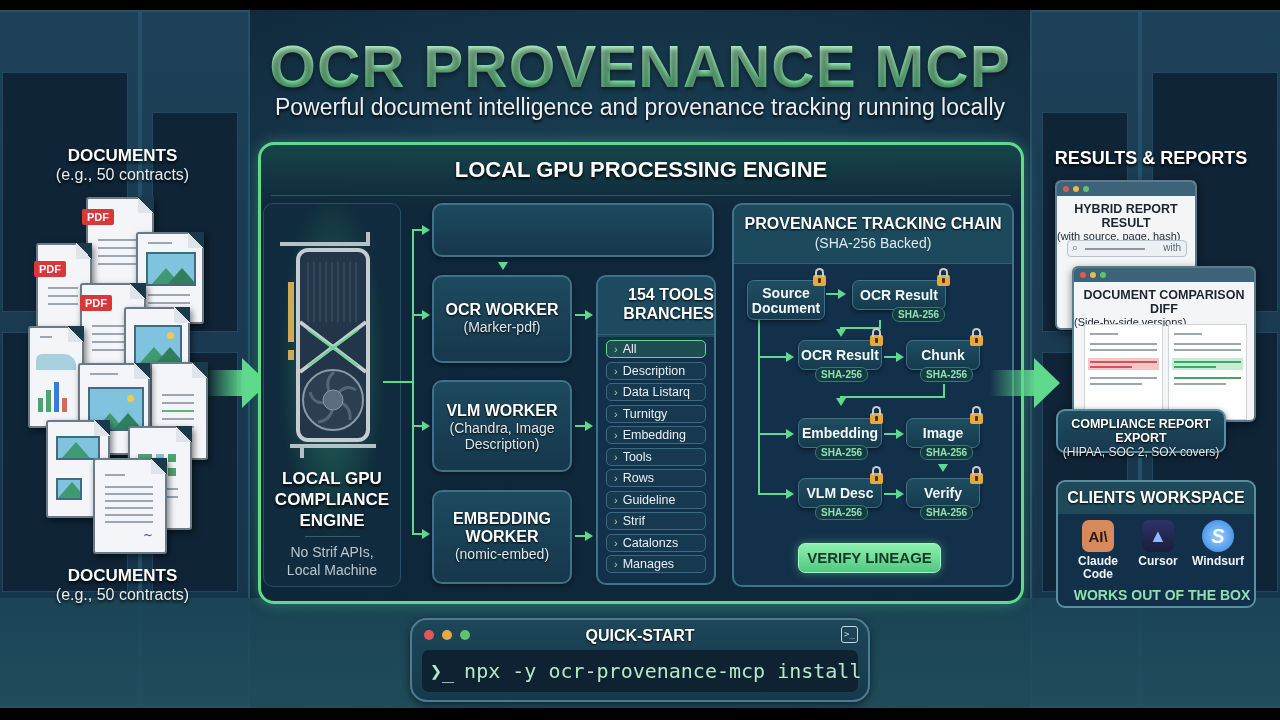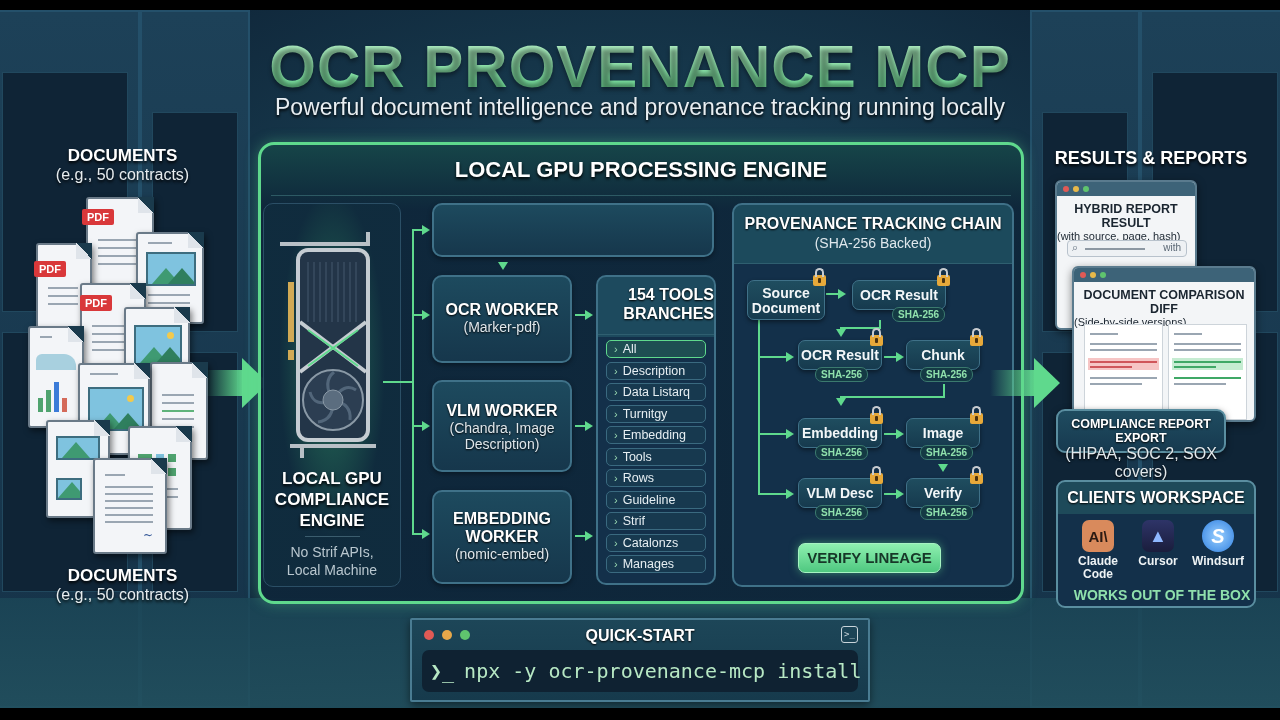--- a/index.html
+++ b/index.html
@@ -60,27 +60,27 @@
 .verify-btn{position:absolute;left:798px;top:543px;width:143px;height:30px;border-radius:7px;background:linear-gradient(180deg,#8ef0b0,#4fc880);border:1px solid #a6f3c2;color:#173728;font-weight:bold;font-size:15px;text-align:center;line-height:28px;box-shadow:0 0 8px rgba(95,217,141,.5)}
 .results-title{position:absolute;left:1050px;width:202px;top:148px;text-align:center;font-weight:bold;font-size:18px;text-shadow:0 2px 3px #000}
 .win{position:absolute;background:#f3f5f7;border:2px solid #5a7b8e;border-radius:6px;overflow:hidden;box-shadow:0 3px 8px rgba(0,0,0,.5);color:#1a2530}
 .win .bar{height:14px;background:#3d6378;position:relative}
 .dot{position:absolute;top:4px;width:6px;height:6px;border-radius:50%}
 .win .h{text-align:center;font-weight:bold;font-size:12.5px;margin-top:6px}
 .win .s{font-size:11px}
 .searchbar{position:absolute;border:1px solid #b8c2cc;border-radius:4px;background:#eef1f4;height:17px}
 .compliance{position:absolute;left:1056px;top:409px;width:170px;height:44px;border:2px solid #5a8ea0;border-radius:9px;background:linear-gradient(180deg,#1f4c60,#173a50);text-align:center;text-shadow:0 1px 2px #000;box-shadow:0 2px 6px rgba(0,0,0,.5)}
 .compliance .h{font-weight:bold;font-size:12.5px;margin-top:6px}
-.compliance .s{font-size:16px;color:#e2e9ed}
+.compliance .s{font-size:12px;color:#e2e9ed}
 .clients{position:absolute;left:1056px;top:480px;width:200px;height:128px;border:2px solid #5a8ea0;border-radius:9px;background:linear-gradient(180deg,#1e4a5a 0,#1e4a5a 32px,#13304a 32px)}
 .clients-title{position:absolute;left:0;right:0;top:7px;text-align:center;font-weight:bold;font-size:16px;text-shadow:0 1px 2px #000}
 .client{position:absolute;top:38px;width:60px;text-align:center;font-size:12px;line-height:13px;font-weight:bold;color:#eef3f5}
 .client .ic{width:32px;height:32px;margin:0 auto 3px;border-radius:7px;display:flex;align-items:center;justify-content:center;font-weight:bold}
 .clients-foot{position:absolute;left:12px;right:0;top:105px;text-align:center;font-weight:bold;font-size:14px;color:#8fe0ac}
-.terminal{position:absolute;left:410px;top:618px;width:460px;height:84px;border:2px solid #4a7c92;border-radius:2px;background:linear-gradient(180deg,#1d4658,#163a4c);box-shadow:0 3px 8px rgba(0,0,0,.5)}
+.terminal{position:absolute;left:410px;top:618px;width:460px;height:84px;border:2px solid #4a7c92;border-radius:17px;background:linear-gradient(180deg,#1d4658,#163a4c);box-shadow:0 3px 8px rgba(0,0,0,.5)}
 .term-title{position:absolute;left:0;right:0;top:7px;text-align:center;font-weight:bold;font-size:16px;text-shadow:0 1px 2px #000}
 .term-icon{position:absolute;right:10px;top:6px;width:17px;height:17px;border:1px solid #c9d4da;border-radius:3px;font-size:9px;line-height:15px;text-align:center;color:#c9d4da;font-family:"DejaVu Sans Mono",monospace}
 .term-cmd{position:absolute;left:10px;right:10px;top:30px;height:42px;border-radius:7px;background:#0f2232;font-family:"DejaVu Sans Mono",monospace;font-size:20px;line-height:42px;padding-left:8px;color:#b7e8c4;white-space:nowrap}
 .term-cmd .prompt{color:#b7e8c4;margin-right:10px}
 </style>
 </head>
 <body>
 
 <div class="stage">
 

